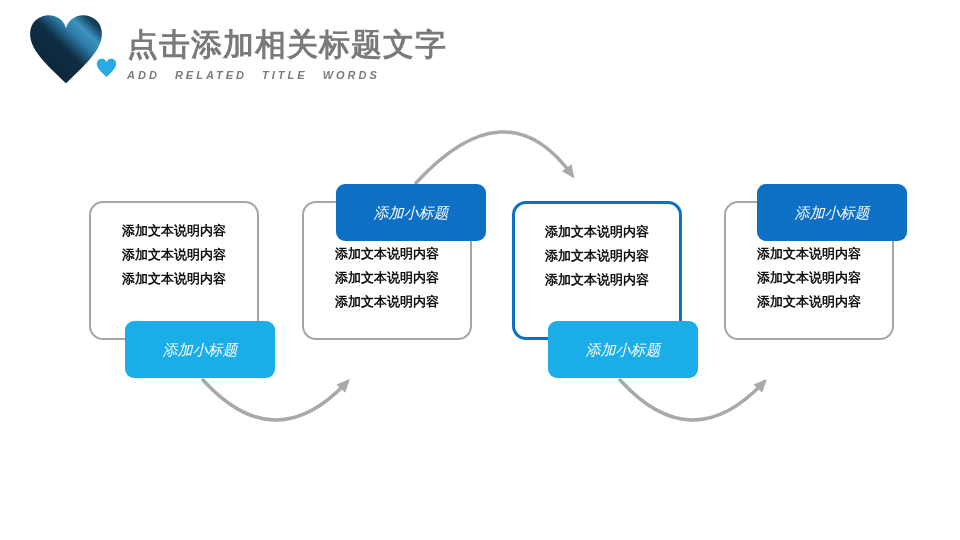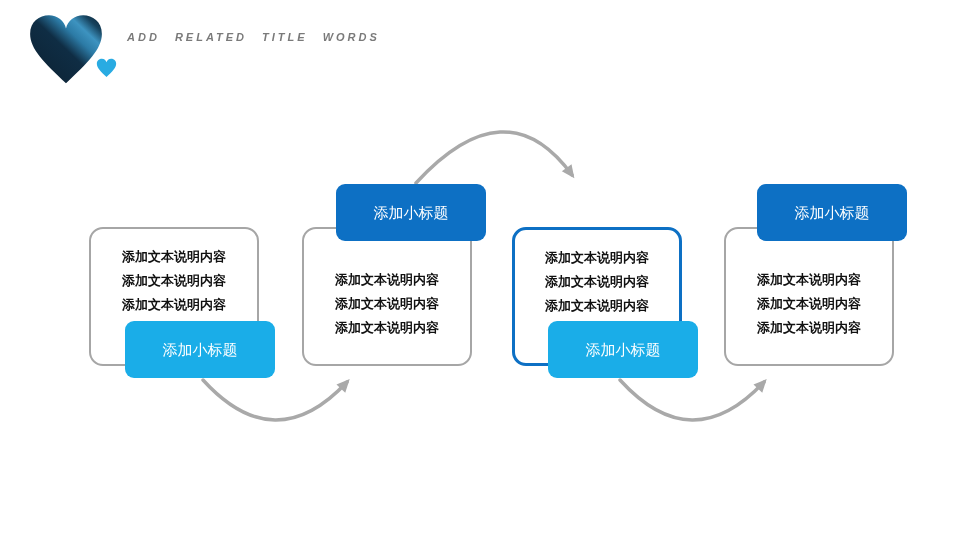--- a/index.html
+++ b/index.html
@@ -13,38 +13,38 @@
   .title{
     font-size:31px;font-weight:bold;color:#7a7a7a;letter-spacing:1px;line-height:38px;
     white-space:nowrap;
   }
   .subtitle{
     margin-top:5px;font-size:11px;font-weight:bold;color:#7a7a7a;
     letter-spacing:3px;word-spacing:9px;white-space:nowrap;font-style:italic;
   }
   
   .box{
-    position:absolute;top:227px;width:170px;height:139px;box-sizing:border-box;
+    position:absolute;top:201px;width:170px;height:139px;box-sizing:border-box;
     background:#ffffff;border:2px solid #a6a6a6;border-radius:14px;z-index:2;
   }
   .box-1{left:89px}
   .box-2{left:302px}
   .box-3{left:512px;border:3px solid #0d70c4;}
   .box-4{left:724px}
   .box-lines{width:100%;}
   .box--label-bottom .box-lines{padding-top:16px;}
   .box--label-top .box-lines{padding-top:39px;}
   .box-line{
     height:24px;line-height:24px;text-align:center;
     font-size:13px;font-weight:bold;color:#111111;white-space:nowrap;
   }
   
   .chip{
     position:absolute;width:150px;height:57px;border-radius:9px;z-index:3;
-    color:#ffffff;font-size:15px;text-align:center;line-height:57px;white-space:nowrap;
+    color:#ffffff;font-size:15px;text-align:center;line-height:57px;white-space:nowrap;font-style:italic;
   }
   .chip--dark{background:#0d70c4;top:184px;}
   .chip--light{background:#1aade8;top:321px;}
   .chip-1{left:125px}
   .chip-2{left:336px}
   .chip-3{left:548px}
   .chip-4{left:757px}
   
   .arrow{position:absolute;z-index:1;}
   .arrow-top{left:395px;top:122px;}
@@ -65,20 +65,21 @@
         <stop offset="77%" stop-color="#3d93c0"></stop>
         <stop offset="88%" stop-color="#16425d"></stop>
         <stop offset="100%" stop-color="#0c2132"></stop>
       </linearGradient>
     </defs>
     <path transform="translate(17,6) scale(0.78)" fill="url(#heartGrad)" d="M50,90 C22,64 4,46 4,27 C4,11 16,3 28,3 C39,3 48,10 50,20 C52,10 61,3 72,3 C84,3 96,11 96,27 C96,46 78,64 50,90 Z"></path>
     <path transform="translate(86,51) scale(0.21)" fill="#29abe2" d="M50,90 C22,64 4,46 4,27 C4,11 16,3 28,3 C39,3 48,10 50,20 C52,10 61,3 72,3 C84,3 96,11 96,27 C96,46 78,64 50,90 Z"></path>
   </svg>
 
   <div class="titles">
+    <div class="title">点击添加相关标题文字</div>
     <div class="subtitle">ADD RELATED TITLE WORDS</div>
   </div>
 
   <div class="box box-1 box--label-bottom">
     <div class="box-lines">
       <div class="box-line">添加文本说明内容</div>
       <div class="box-line">添加文本说明内容</div>
       <div class="box-line">添加文本说明内容</div>
     </div>
   </div>

